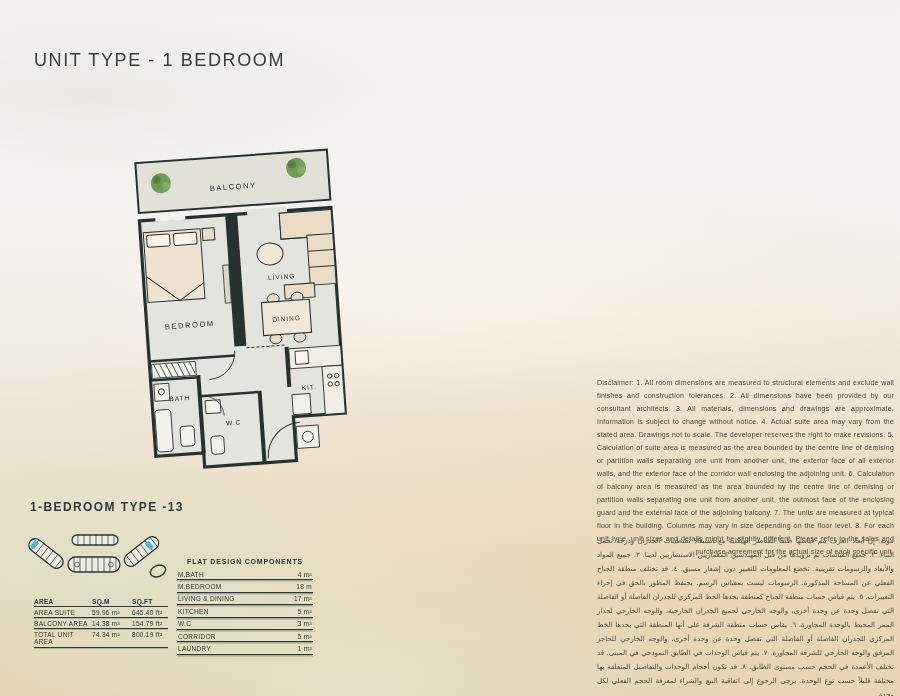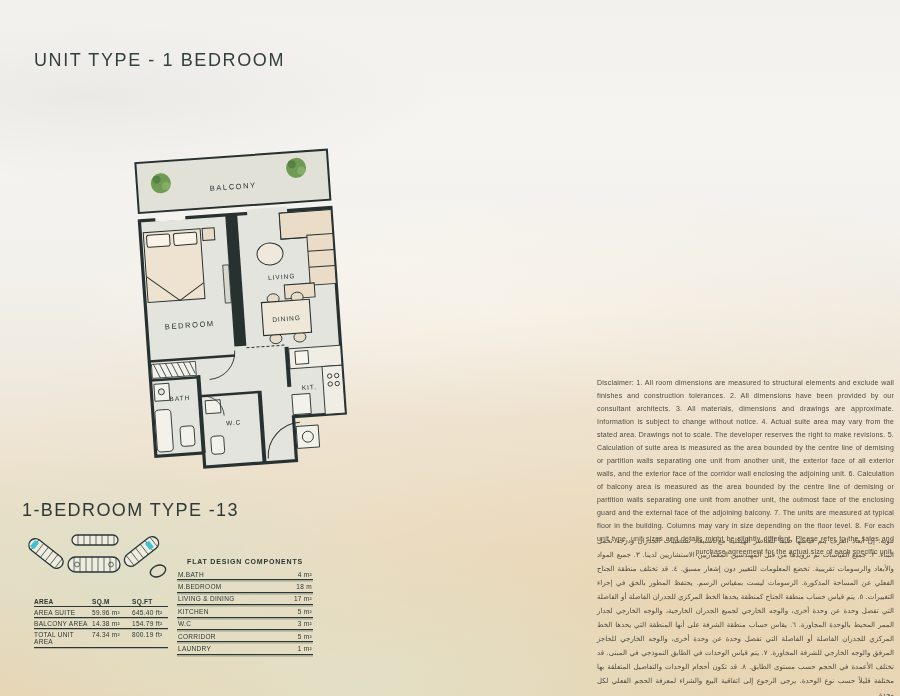--- a/index.html
+++ b/index.html
@@ -15,22 +15,22 @@
       radial-gradient(ellipse 500px 120px at 10% 14%, rgba(233,231,226,0.8), rgba(233,231,226,0) 70%),
       linear-gradient(180deg,#f2f1ee 0%,#f5f4f1 18%,#f3f1ec 38%,#f0ebe1 52%,#ecdfc8 72%,#e9d9bc 88%,#e7d6b6 100%);
   }
   .t-title{
     position:absolute;left:34px;top:50px;
     font-size:18px;letter-spacing:1.6px;color:#323f3d;font-weight:400;
   }
   .plan-wrap{position:absolute;left:136px;top:152px;width:212px;height:320px;
     transform:rotate(-4deg);transform-origin:50% 50%;}
   .type-title{
-    position:absolute;left:22px;top:500px;
-    font-size:18px;letter-spacing:1.4px;color:#2e3a38;font-weight:400;
+    position:absolute;left:30px;top:500px;
+    font-size:12px;letter-spacing:1.4px;color:#2e3a38;font-weight:700;
   }
   .keyplan{position:absolute;left:22px;top:530px;width:170px;height:60px;}
   
   .area-table{position:absolute;left:34px;top:596px;width:134px;color:#2b3733;font-size:6.5px;letter-spacing:0.3px;}
   .area-table .hd{display:flex;font-weight:700;border-bottom:1.4px solid #2b3733;padding:1.5px 0;}
   .area-table .row{display:flex;border-bottom:1px solid #2b3733;padding:1.6px 0;box-shadow:0 1px 0 rgba(43,55,51,0.25);}
   .area-table .c1{width:58px;} .area-table .c2{width:40px;} .area-table .c3{width:36px;}
   
   .comp-table{position:absolute;left:177px;top:558px;width:136px;color:#2b3733;font-size:6.5px;letter-spacing:0.3px;}
   .comp-table .ttl{font-weight:700;font-size:7px;text-align:center;letter-spacing:0.8px;margin-bottom:4px;}

